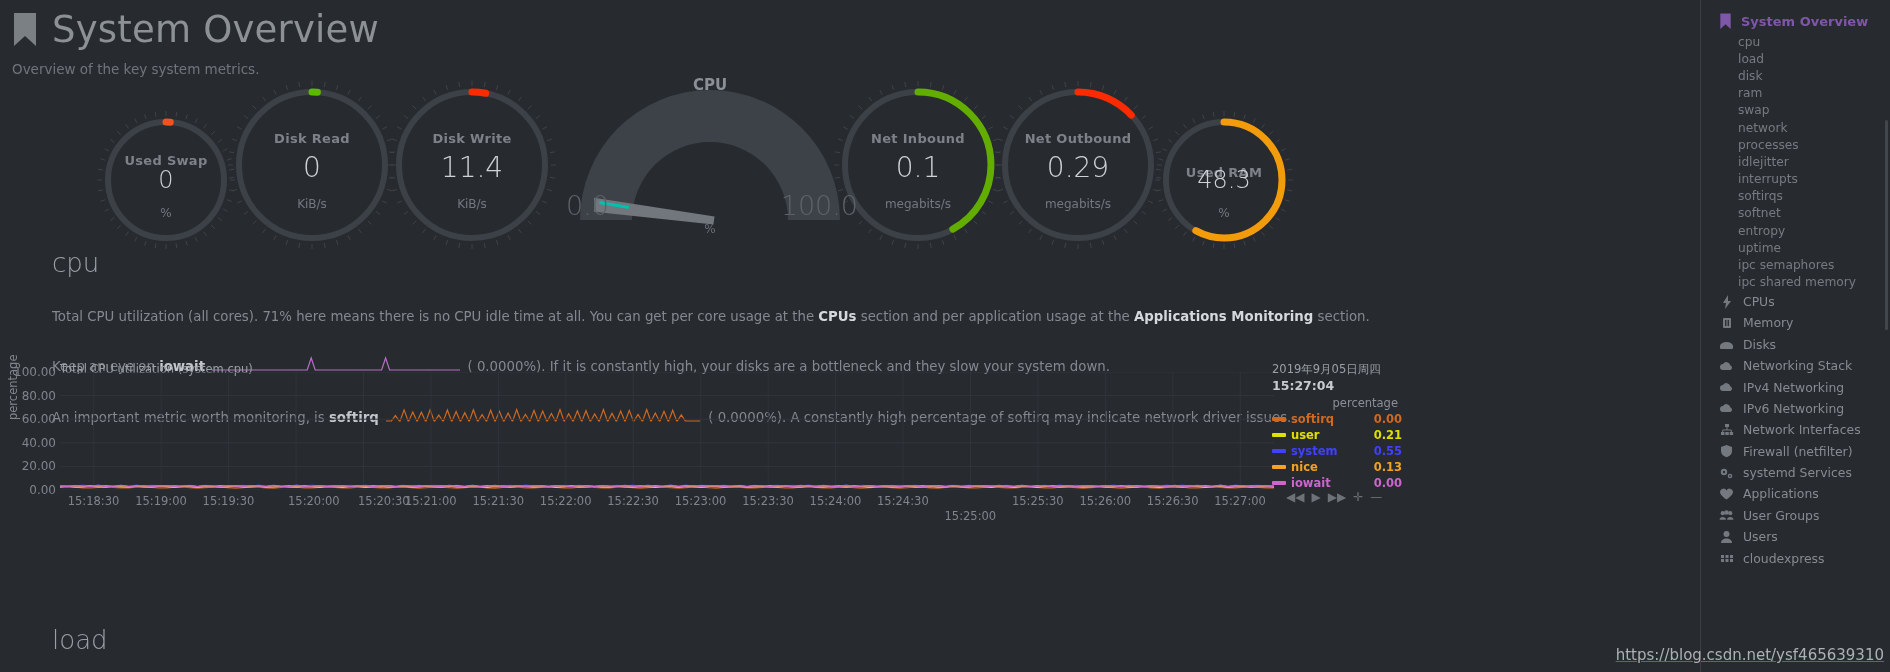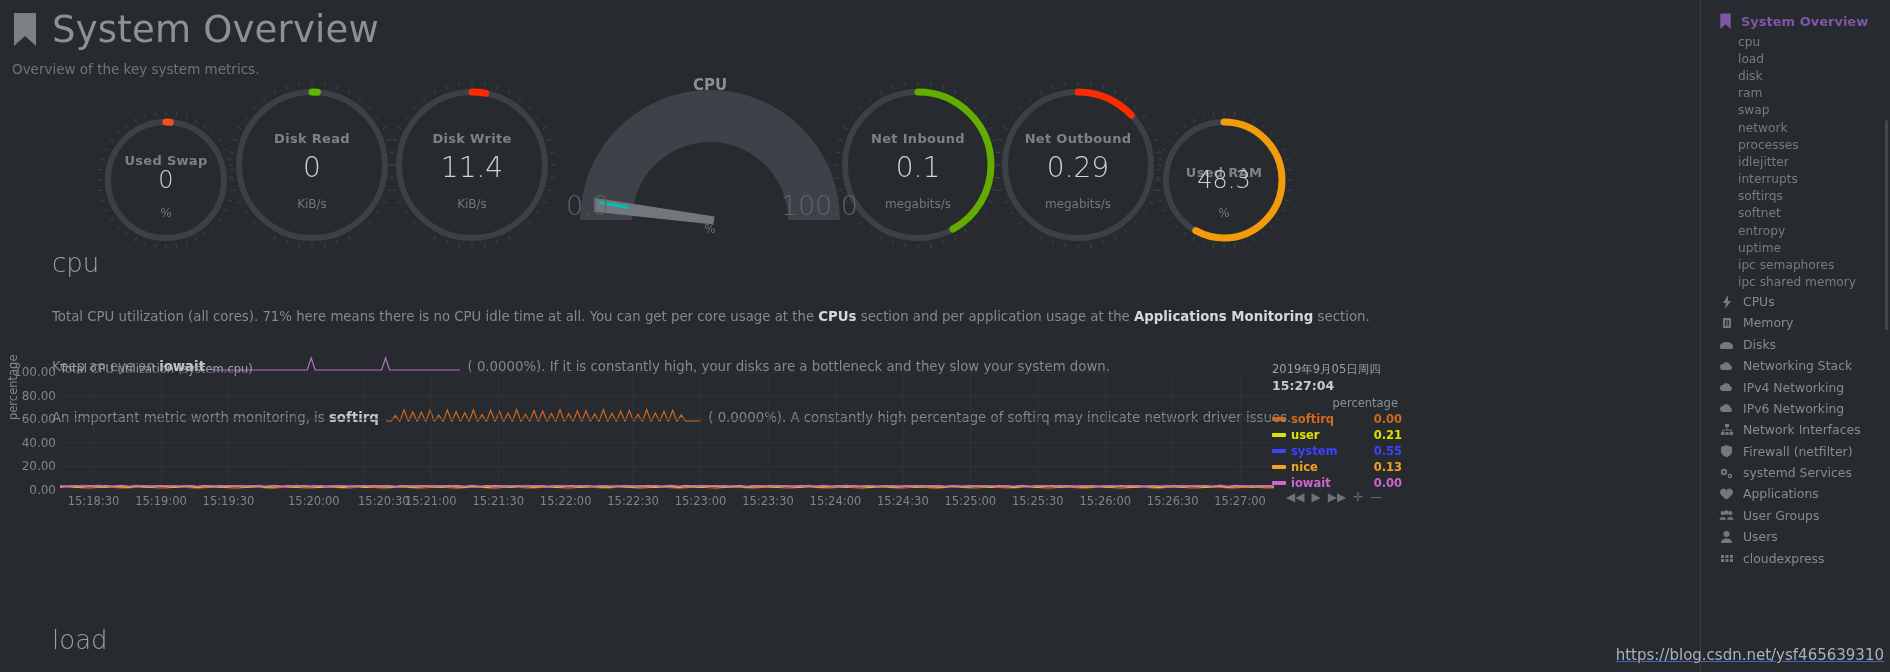--- a/index.html
+++ b/index.html
@@ -477,21 +477,21 @@
         <div class="xtick" style="left: 260px; margin-left: 28px;">15:20:00</div>
         <div class="xtick" style="left: 358px;">15:20:30</div>
         <div class="xtick" style="left: 404.944px;">15:21:00</div>
         <div class="xtick" style="left: 472.389px;">15:21:30</div>
         <div class="xtick" style="left: 539.833px;">15:22:00</div>
         <div class="xtick" style="left: 607.278px;">15:22:30</div>
         <div class="xtick" style="left: 674.722px;">15:23:00</div>
         <div class="xtick" style="left: 742.167px;">15:23:30</div>
         <div class="xtick" style="left: 809.611px;">15:24:00</div>
         <div class="xtick" style="left: 877.056px;">15:24:30</div>
-        <div class="xtick" style="left: 944.5px;">15:25:00</div>
+        <div class="xtick" style="left: 944.5px; margin-top: 15px;">15:25:00</div>
         <div class="xtick" style="left: 1011.94px;">15:25:30</div>
         <div class="xtick" style="left: 1079.39px;">15:26:00</div>
         <div class="xtick" style="left: 1146.83px;">15:26:30</div>
         <div class="xtick" style="left: 1214.28px;">15:27:00</div>
       </div>
 
     <div id="legend">
       <div class="lg-date">2019年9月05日周四</div>
       <div class="lg-time">15:27:04</div>
       <div class="lg-unit">percentage</div>

